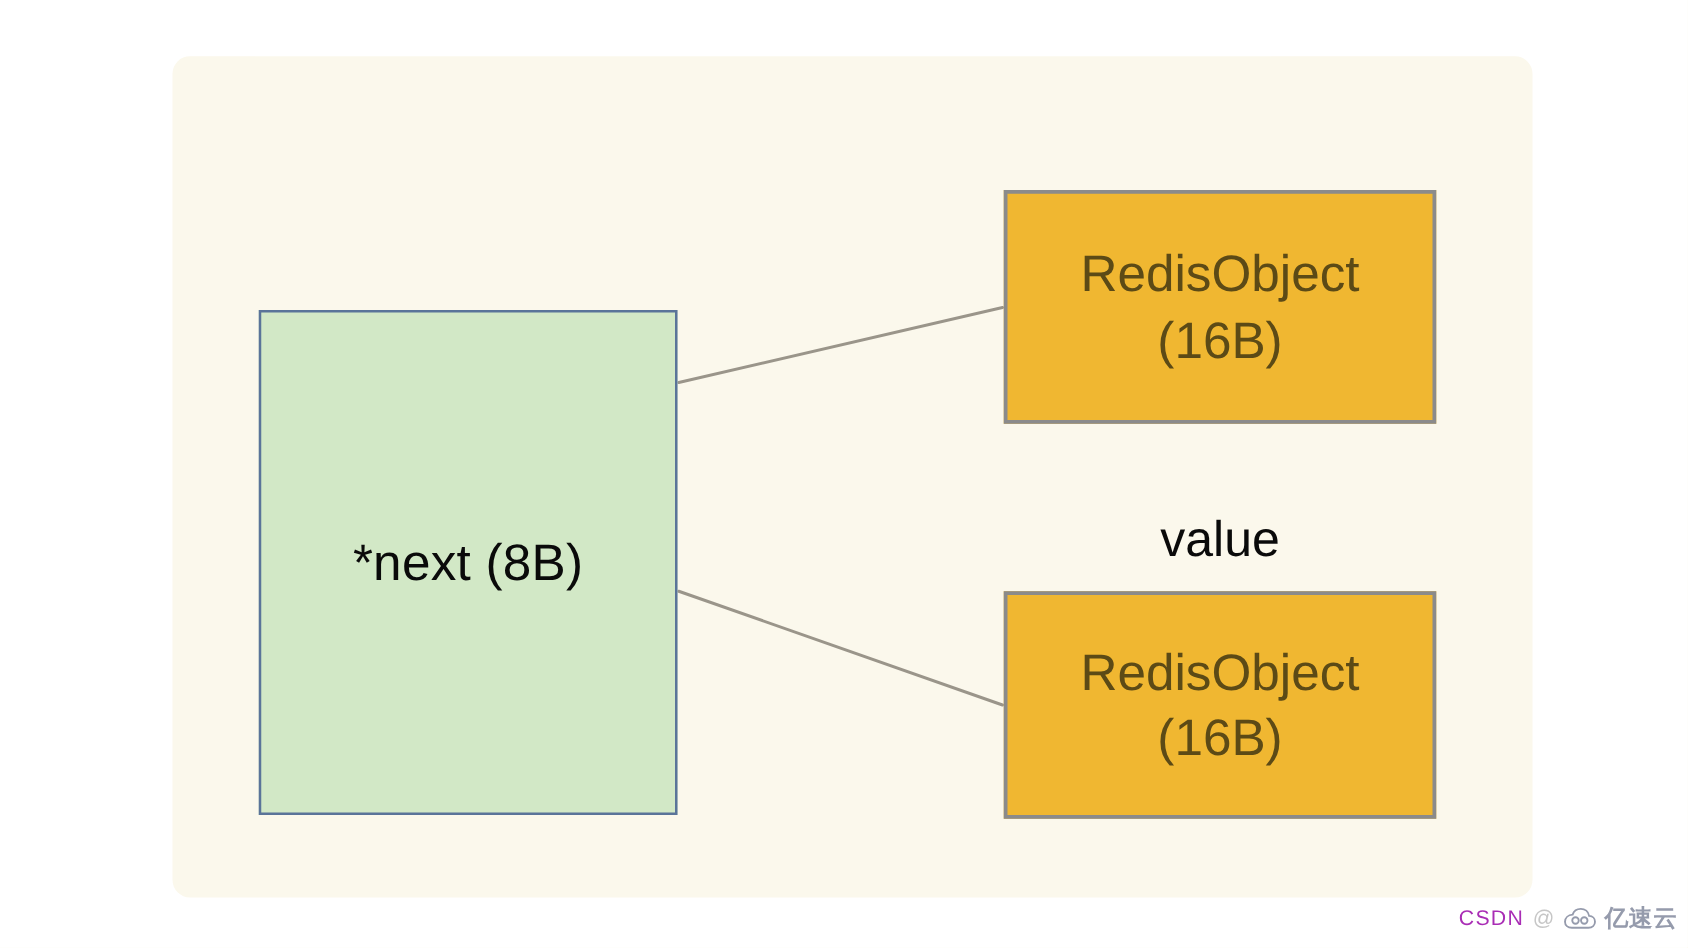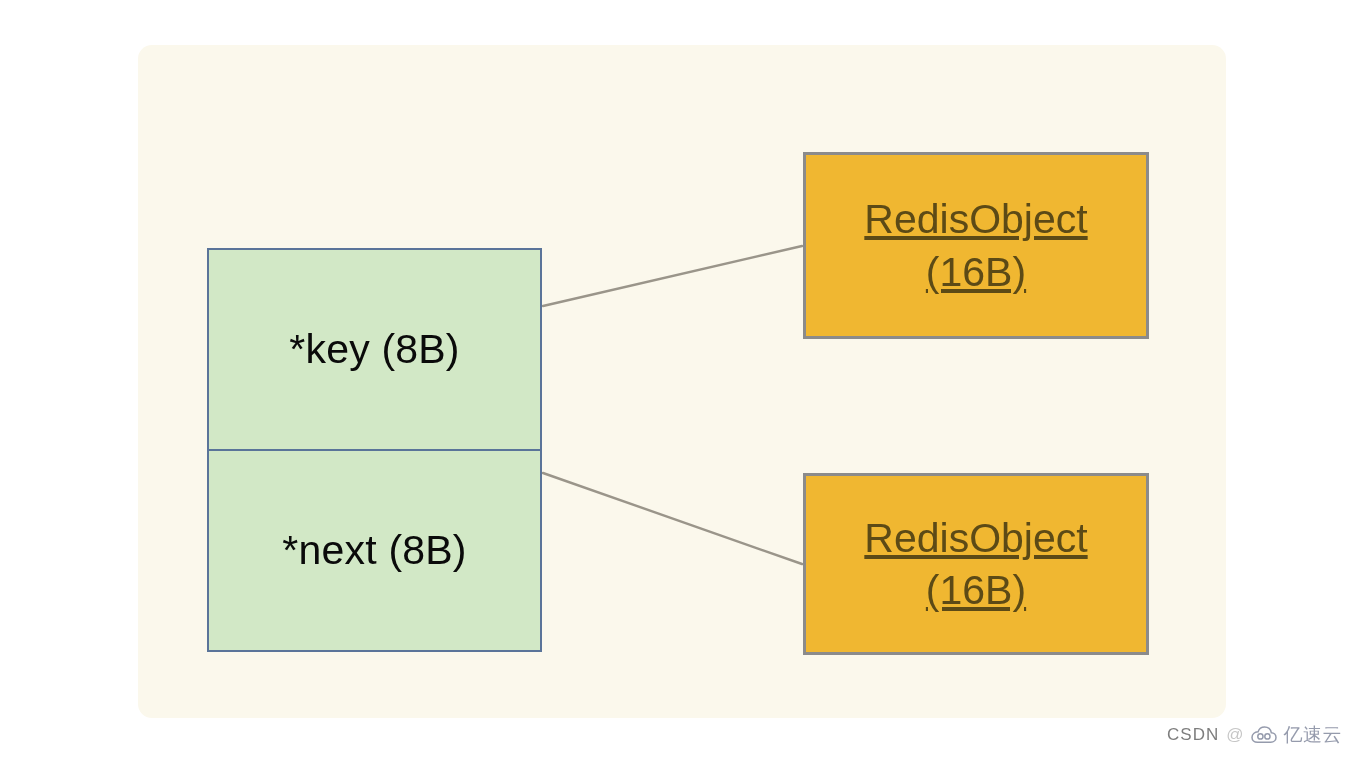--- a/index.html
+++ b/index.html
@@ -78,21 +78,20 @@
     border: 3px solid #8b8b8b;
     display: flex;
     flex-direction: column;
     align-items: center;
     justify-content: center;
     color: #5c4a16;
     font-size: 41px;
     line-height: 1.28;
     text-align: center;
     white-space: nowrap;
-    text-decoration: underline;
   }
   .redis-object.key-obj {
     left: 803px;
     top: 152px;
     width: 346px;
     height: 187px;
   }
   .redis-object.value-obj {
     left: 803px;
     top: 473px;
@@ -123,63 +122,61 @@
     position: absolute;
     right: 8px;
     bottom: 10px;
     display: flex;
     align-items: center;
     gap: 7px;
     opacity: 0.92;
   }
   .wm-csdn {
     font-size: 17px;
-    color: #737373;
+    color: #a21caf;
     letter-spacing: 1px;
   }
   .wm-sep {
     font-size: 17px;
     color: #c2c2c2;
   }
   .wm-logo {
     display: block;
   }
   .wm-brand {
     font-size: 19px;
     color: #8d93a6;
-    font-weight: normal;
+    font-weight: bold;
     letter-spacing: 0.5px;
   }
 </style>
 </head>
 <body>
 
 <div id="stage">
 
   <div class="canvas-card"></div>
 
   <svg class="connectors" viewBox="0 0 1350 758" width="1350" height="758" xmlns="http://www.w3.org/2000/svg">
     <line x1="543" y1="306" x2="802" y2="246" stroke="#9a958a" stroke-width="2.4" stroke-linecap="round"></line>
     <line x1="543" y1="473" x2="802" y2="564" stroke="#9a958a" stroke-width="2.4" stroke-linecap="round"></line>
   </svg>
 
   <div class="dict-entry">
     <div class="entry-cell">
-      <span>*key (8B)</span>
-    </div>
-    <div class="entry-cell">
       <span>*next (8B)</span>
     </div>
   </div>
 
   <div class="redis-object key-obj">
     <div>RedisObject</div>
     <div>(16B)</div>
   </div>
 
+  <div class="obj-caption value-cap">value</div>
   <div class="redis-object value-obj">
     <div>RedisObject</div>
     <div>(16B)</div>
   </div>
 
   <div class="watermark">
     <span class="wm-csdn">CSDN</span>
     <span class="wm-sep">@</span>
     <svg class="wm-logo" width="26" height="20" viewBox="0 0 26 20" xmlns="http://www.w3.org/2000/svg">
       <path d="M6.5 17.2h13.2c3.2 0 5.3-2.1 5.3-4.8 0-2.6-2-4.6-4.7-4.7-.6-3.3-3.3-5.6-6.7-5.6-3.1 0-5.6 1.9-6.5 4.6C3.6 7 1 9.3 1 12.4c0 2.8 2.2 4.8 5.5 4.8z" fill="none" stroke="#8d93a6" stroke-width="1.5"></path>

